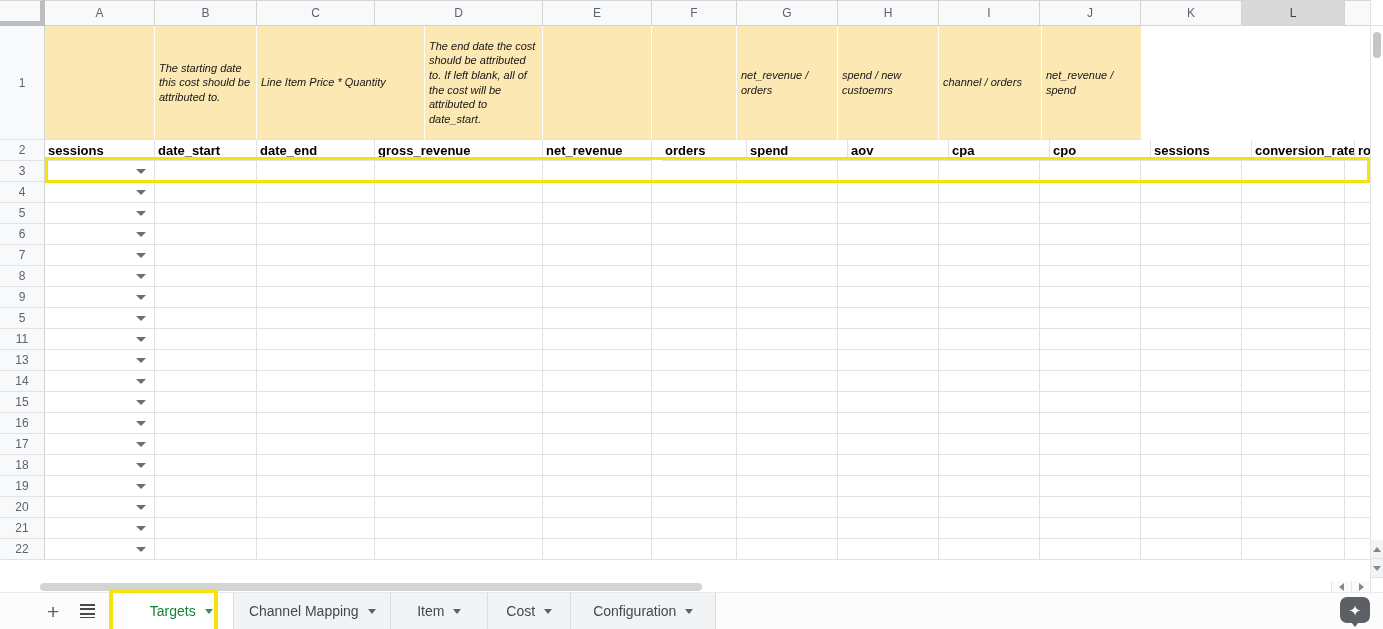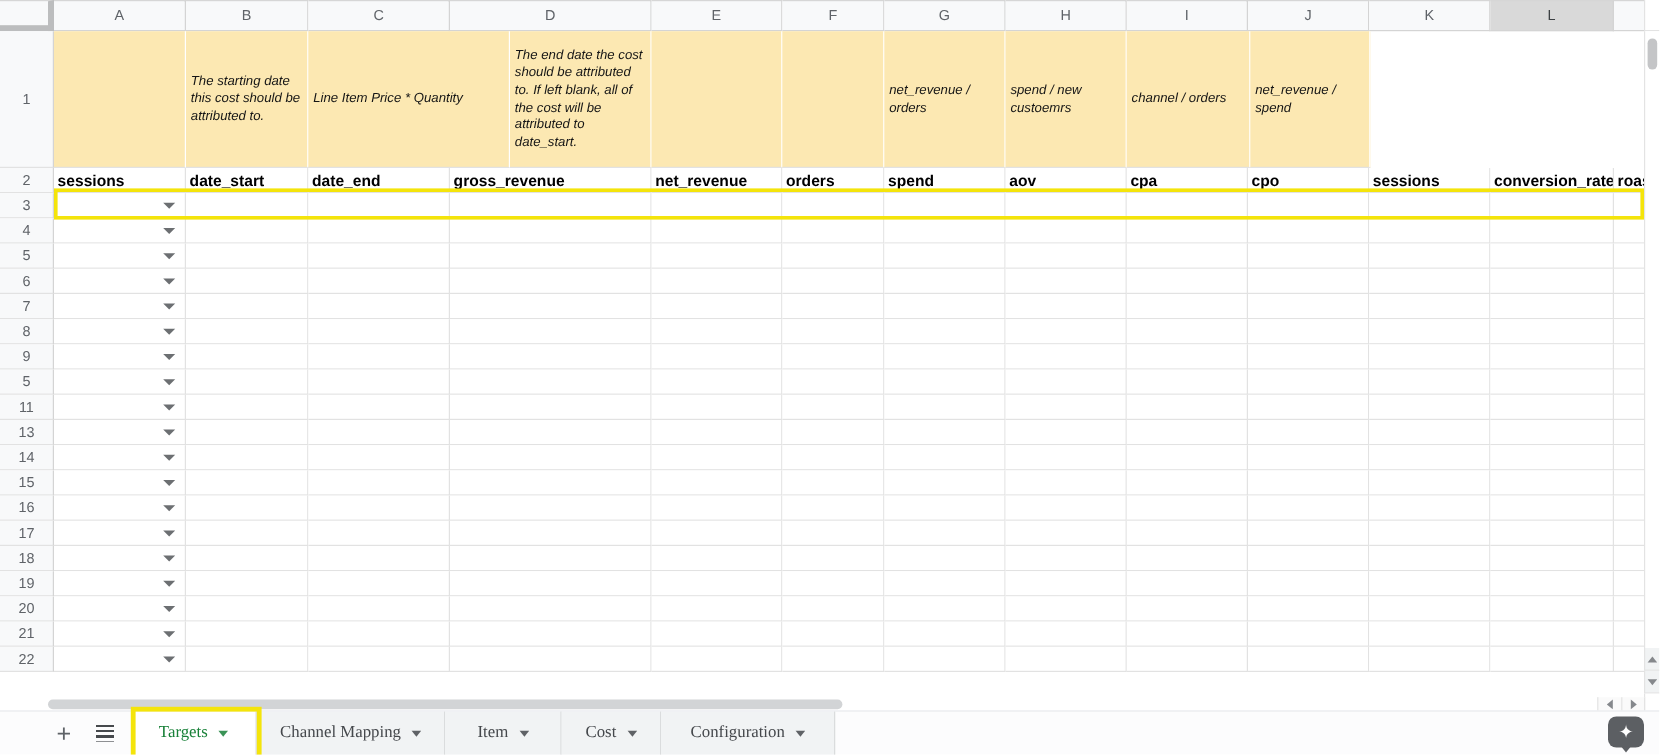--- a/index.html
+++ b/index.html
@@ -73,21 +73,21 @@
             border-left:1px solid #e3e3e3; display:flex; align-items:center; justify-content:center; }
   .hs-left  { left:1331px; }
   .hs-right { left:1351px; border-right:1px solid #e3e3e3; }
 
   
   .sheet-bar { position:absolute; left:0; top:592px; width:1383px; height:37px;
                background:#fcfcfd; border-top:1px solid #e8eaed; display:flex; align-items:center; }
   .plus-btn { margin-left:47px; font-size:21px; line-height:1; color:#5f6368; cursor:pointer; }
   .allsheets-btn { margin-left:21px; width:15px; height:14px; cursor:pointer;
                    background:repeating-linear-gradient(to bottom, #46494d 0 2px, transparent 2px 4.4px); }
-  .tabs { display:flex; height:37px; margin-left:14px;font-family:Liberation Serif, serif; }
+  .tabs { display:flex; height:37px; margin-left:34px; }
   .tab { flex:none; height:37px; display:flex; align-items:center; justify-content:center; gap:9px;
          font-size:14px; font-weight:500; color:#45484c; cursor:pointer; white-space:nowrap; }
   .tab.active { background:#ffffff; color:var(--active-tab-text,#188038); }
   .tab.inactive { background:#f1f3f4; border-right:1px solid #dadcdd; }
   .tab.inactive.first { border-left:1px solid #dadcdd; }
   .tab-dd { width:0; height:0; border-left:4px solid transparent; border-right:4px solid transparent;
             border-top:5px solid currentColor; opacity:.85; }
 
   
   .tab-annot { position:absolute; left:109px; top:589px; width:109px; height:46px;
@@ -139,21 +139,21 @@
         <div class="note-cell" style="width: 103px;">channel / orders</div>
         <div class="note-cell" style="width: 100px;">net_revenue / spend</div>
       </div>
     <div class="field-row" id="fieldrow">
         <div class="rowhead">2</div>
         <div class="field-cell" style="width: 110px;">sessions</div>
         <div class="field-cell" style="width: 102px;">date_start</div>
         <div class="field-cell" style="width: 118px;">date_end</div>
         <div class="field-cell" style="width: 168px;">gross_revenue</div>
         <div class="field-cell" style="width: 109px;">net_revenue</div>
-        <div class="field-cell" style="width: 85px;">orders</div>
+        <div class="field-cell" style="width: 85px; margin-left: 10px;">orders</div>
         <div class="field-cell" style="width: 101px;">spend</div>
         <div class="field-cell" style="width: 101px;">aov</div>
         <div class="field-cell" style="width: 101px;">cpa</div>
         <div class="field-cell" style="width: 101px;">cpo</div>
         <div class="field-cell" style="width: 101px;">sessions</div>
         <div class="field-cell" style="width: 103px;">conversion_rate</div>
         <div class="field-cell" style="width: 100px;">roas</div>
       </div>
     <div id="bodyrows">
         <div class="data-row">

